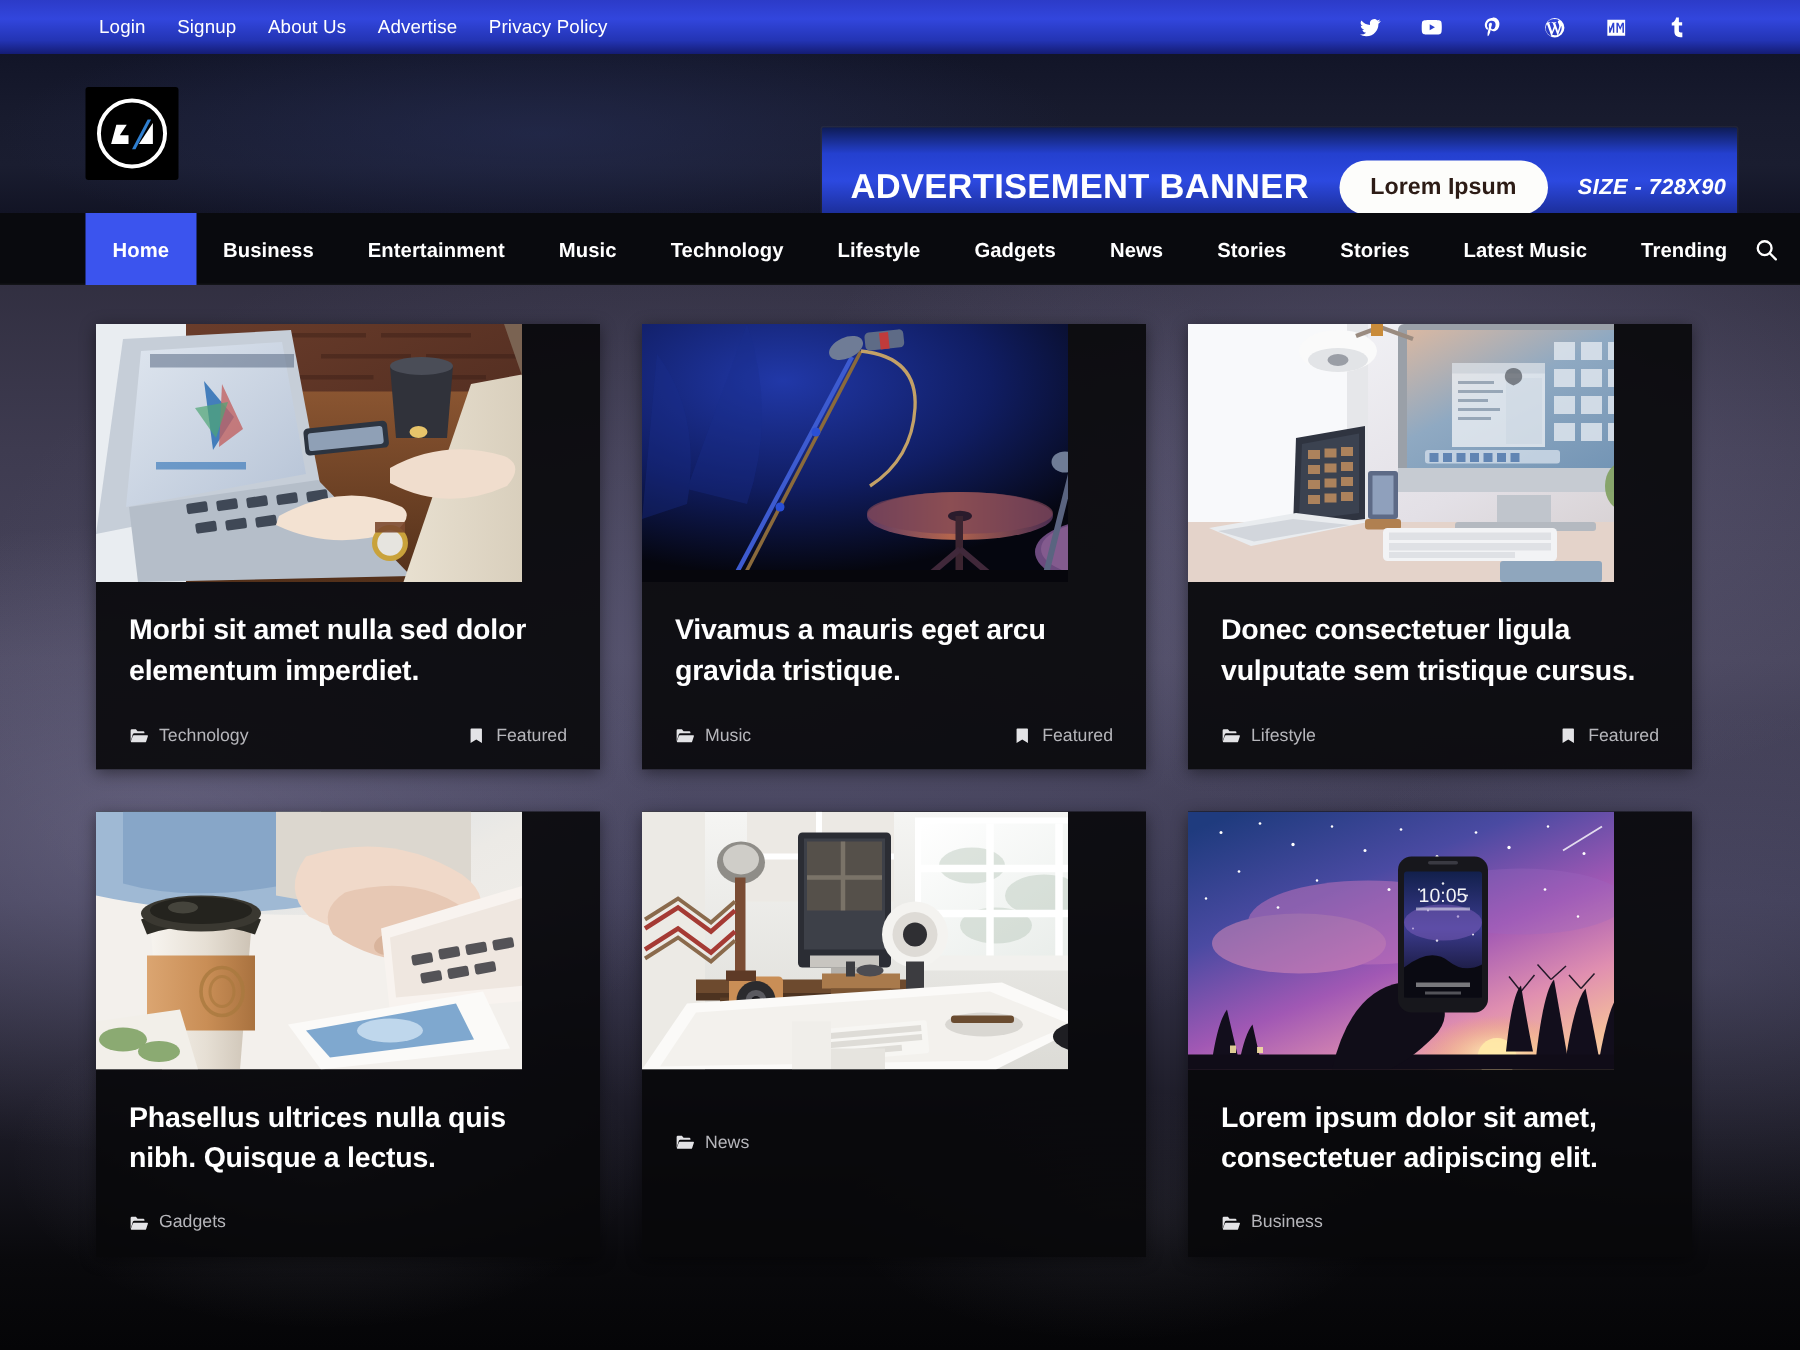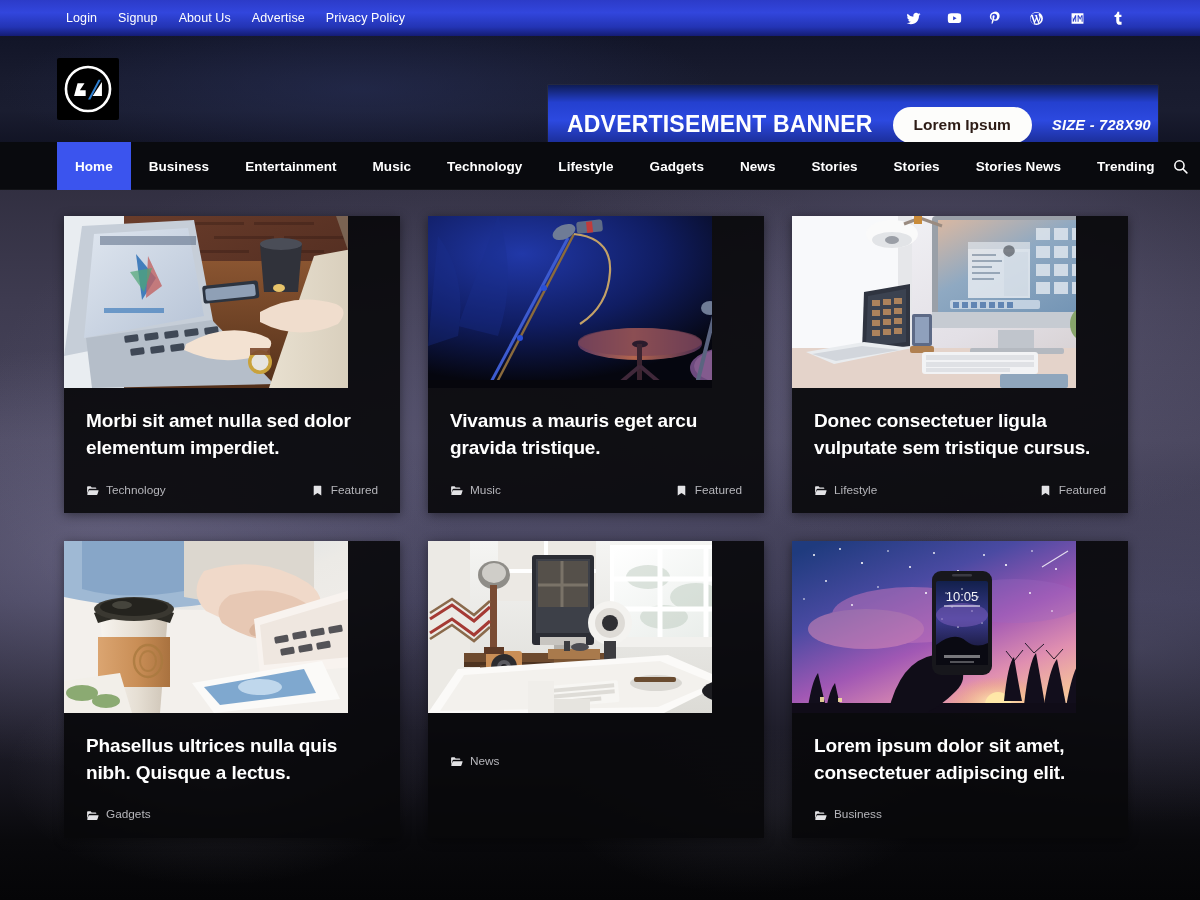--- a/index.html
+++ b/index.html
@@ -221,21 +221,21 @@
       <a class="nav-item active" href="#">Home</a>
       <a class="nav-item" href="#">Business</a>
       <a class="nav-item" href="#">Entertainment</a>
       <a class="nav-item" href="#">Music</a>
       <a class="nav-item" href="#">Technology</a>
       <a class="nav-item" href="#">Lifestyle</a>
       <a class="nav-item" href="#">Gadgets</a>
       <a class="nav-item" href="#">News</a>
       <a class="nav-item" href="#">Stories</a>
       <a class="nav-item" href="#">Stories</a>
-      <a class="nav-item" href="#">Stories News</a>
+      <a class="nav-item" href="#">Latest Music</a>
       <a class="nav-item" href="#">Trending</a>
     </div>
     <div class="nav-search">
       <svg viewBox="0 0 24 24" fill="none" stroke="#ffffff" stroke-width="2.2" stroke-linecap="round">
         <circle cx="10.5" cy="10.5" r="6.5"></circle>
           <line x1="15.5" y1="15.5" x2="21" y2="21"></line>
       </svg>
     </div>
   </div>
 

